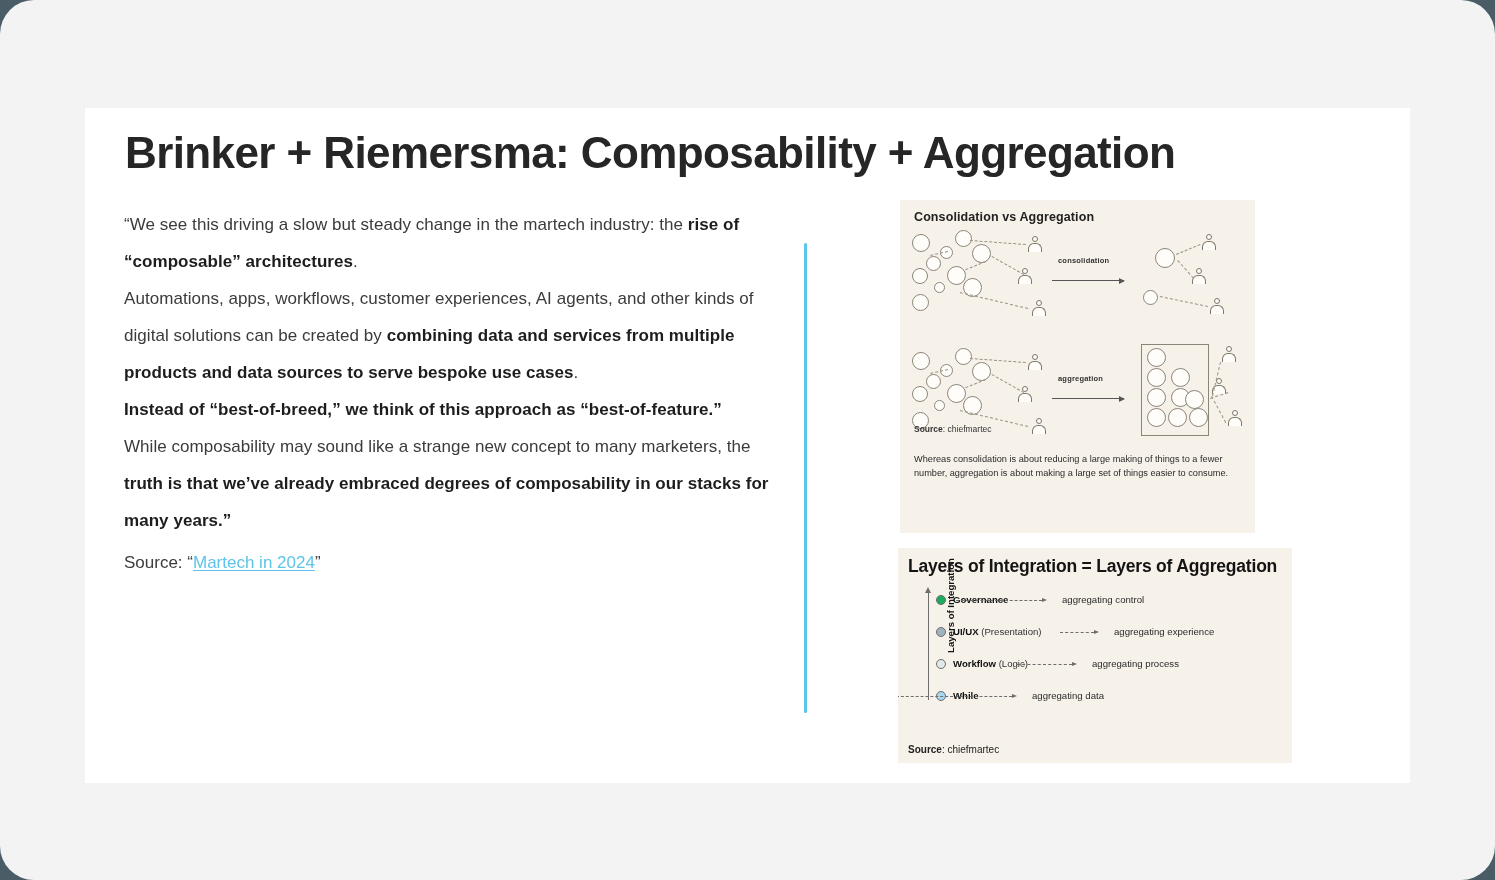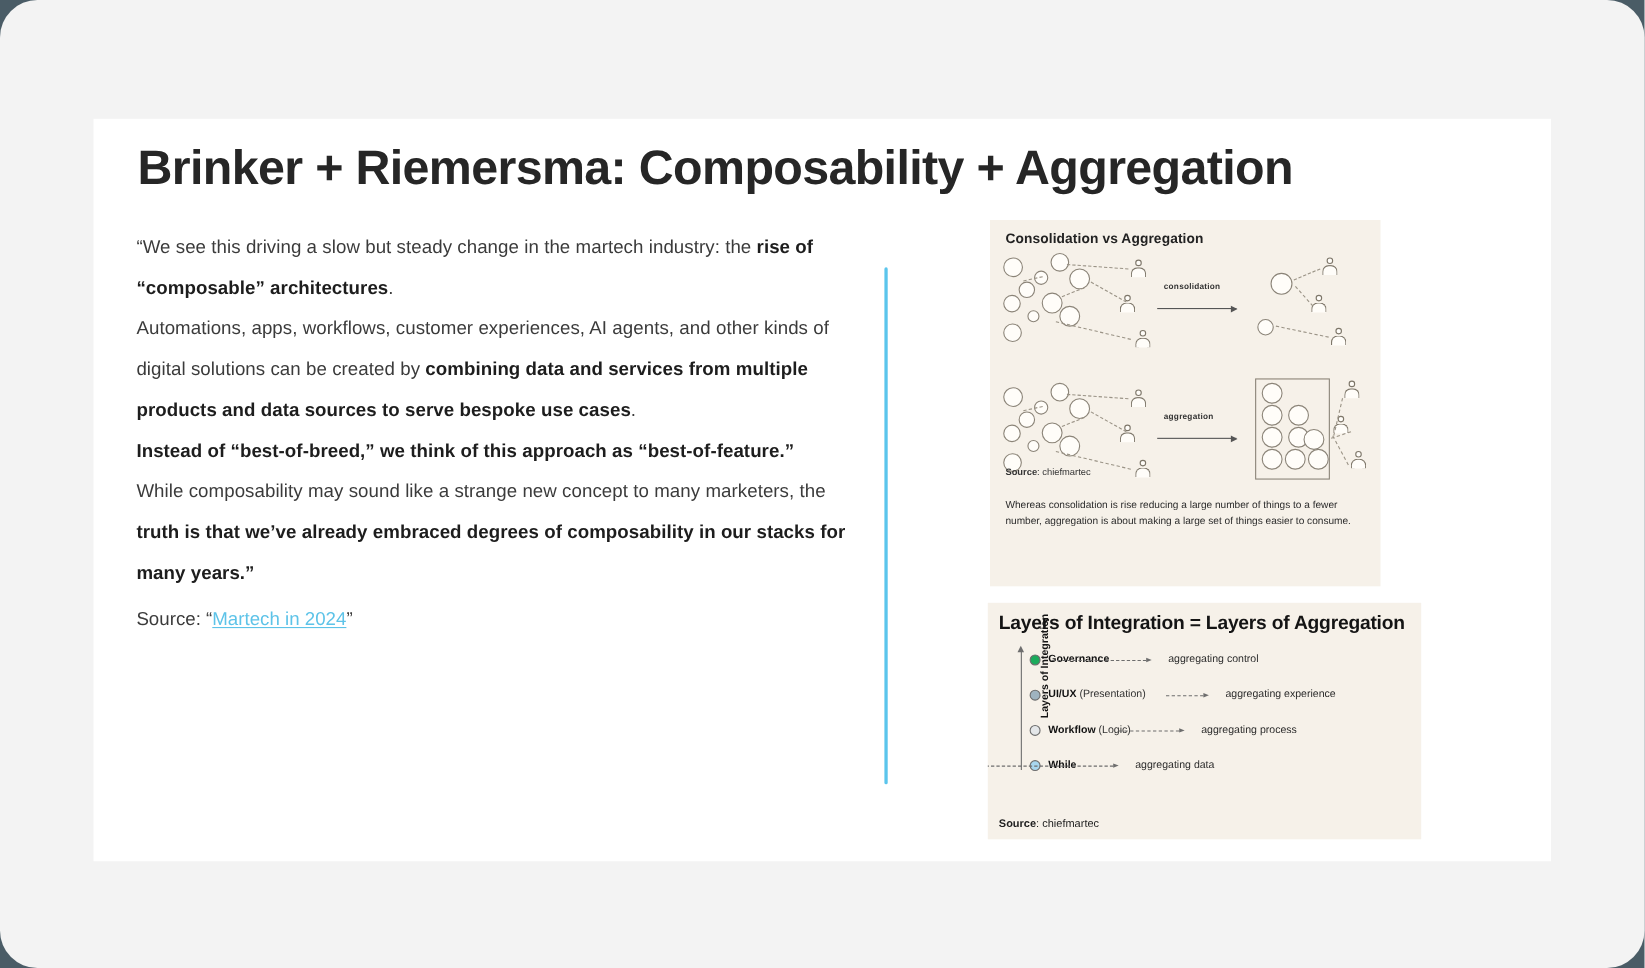--- a/index.html
+++ b/index.html
@@ -326,21 +326,21 @@
             <div class="head"></div>
             <div class="body"></div>
           </div>
           <div class="dashline" style="left: 312px; top: 196px; width: 34.9285px; transform: rotate(-76.7595deg);"></div>
           <div class="dashline" style="left: 312px; top: 196px; width: 29.5296px; transform: rotate(61.6992deg);"></div>
           <div class="dashline" style="left: 310px; top: 198px; width: 18.9737px; transform: rotate(-18.4349deg);"></div>
         </div>
       <div class="f1-source" style="top:224px">
         <b>Source</b><span>: chiefmartec</span>
       </div>
-      <div class="f1-caption" style="top:253px">Whereas consolidation is rise reducing a large number of things to a fewer number, aggregation is about making a large set of things easier to consume.</div>
+      <div class="f1-caption" style="top:253px">Whereas consolidation is about reducing a large making of things to a fewer number, aggregation is about making a large set of things easier to consume.</div>
     </div>
 
     <div class="fig fig-2">
       <div class="f2-title">Layers of Integration = Layers of Aggregation</div>
       <div class="f2-axis-label">Layers of Integration</div>
       <div class="f2-axis-line"></div>
       <div id="f2-rows">
           <div class="f2-row" style="top: 44px; width: 340px;">
             <div class="f2-dot" style="background: rgb(27, 171, 92);"></div>
             <div class="f2-name"><b>Governance</b></div>

